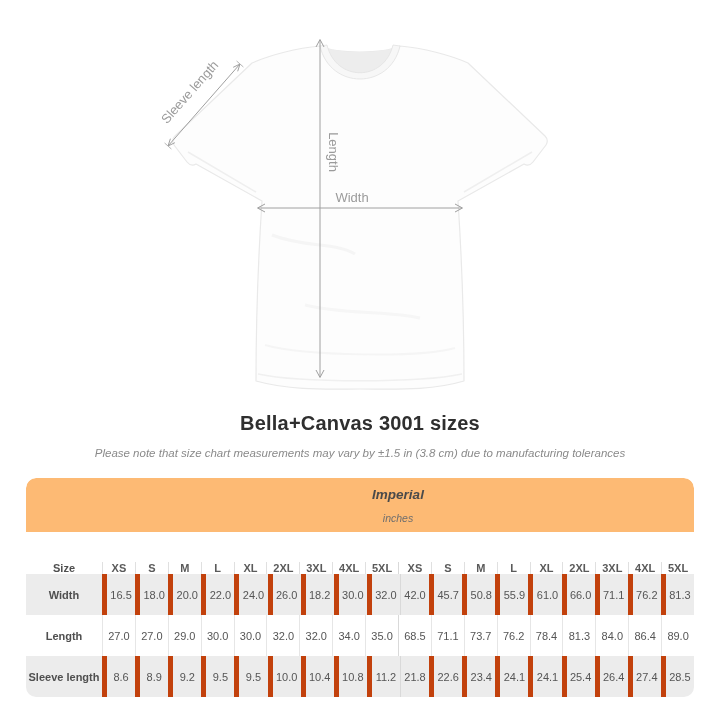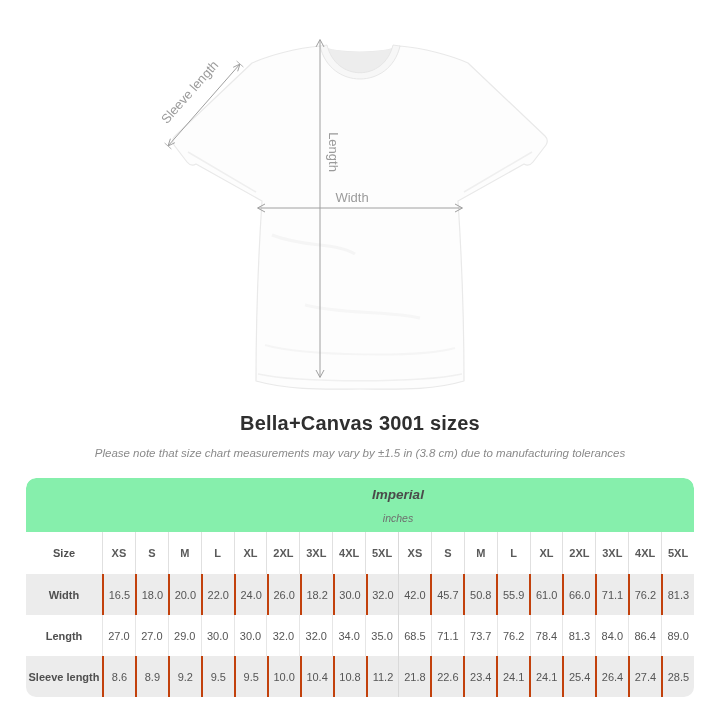--- a/index.html
+++ b/index.html
@@ -13,36 +13,36 @@
     margin-top:0;text-align:center;font-size:20px;line-height:26px;
     font-weight:bold;color:#2f2f2f;letter-spacing:.2px;
   }
   .note{
     margin-top:10px;text-align:center;font-style:italic;
     font-size:11.5px;line-height:15px;color:#8a8a8a;
   }
   .size-table{
     width:668px;margin:17px auto 0;border-radius:10px;overflow:hidden;
   }
-  .band{display:flex;background:#86efac;height:54px;border-radius:10px 10px 0 0;}
+  .band{display:flex;background:#fdba74;height:54px;border-radius:10px 10px 0 0;}
   .band .spacer{width:76px;flex:none;}
   .band .group{flex:1;display:flex;flex-direction:column;align-items:center;justify-content:center;}
   .band .g-label{font-size:13.5px;font-weight:bold;font-style:italic;color:#4a4a4a;}
   .band .g-sub{margin-top:10px;font-size:10.5px;font-style:italic;color:#6e6e6e;}
   .t-row{display:flex;height:41px;}
-  #size-row{height:42px;background:#ffffff;}
+  #size-row{height:42px;background:#ffffff;align-items:flex-end;}
   .t-cell{
     display:flex;align-items:center;justify-content:center;
     font-size:11px;color:#555555;box-sizing:border-box;
   }
   .t-cell.label{width:76px;flex:none;font-weight:bold;color:#4f4f4f;}
   .t-cell.data{flex:1;min-width:0;}
   .t-cell.size{font-weight:bold;color:#5a5a5a;}
   #size-row .t-cell.data{border-left:1px solid #e0e0e0;}
-  .t-row.gray .t-cell{background:#ececec;border-left:2px solid #c2410c;}
+  .t-row.gray .t-cell{background:#ececec;border-left:5px solid #c2410c;}
   .t-row.gray .t-cell.label{border-left:none;}
   .t-row.plain .t-cell{background:#ffffff;border-left:1px solid #e6e6e6;}
   .t-row.plain .t-cell.label{border-left:none;}
   .t-cell.group-start{border-left:1px solid #d9d9d9 !important;}
   svg text{font-family:"Liberation Sans", sans-serif;}
 </style>
 </head>
 <body>
 
 <div class="shirt-wrap">

